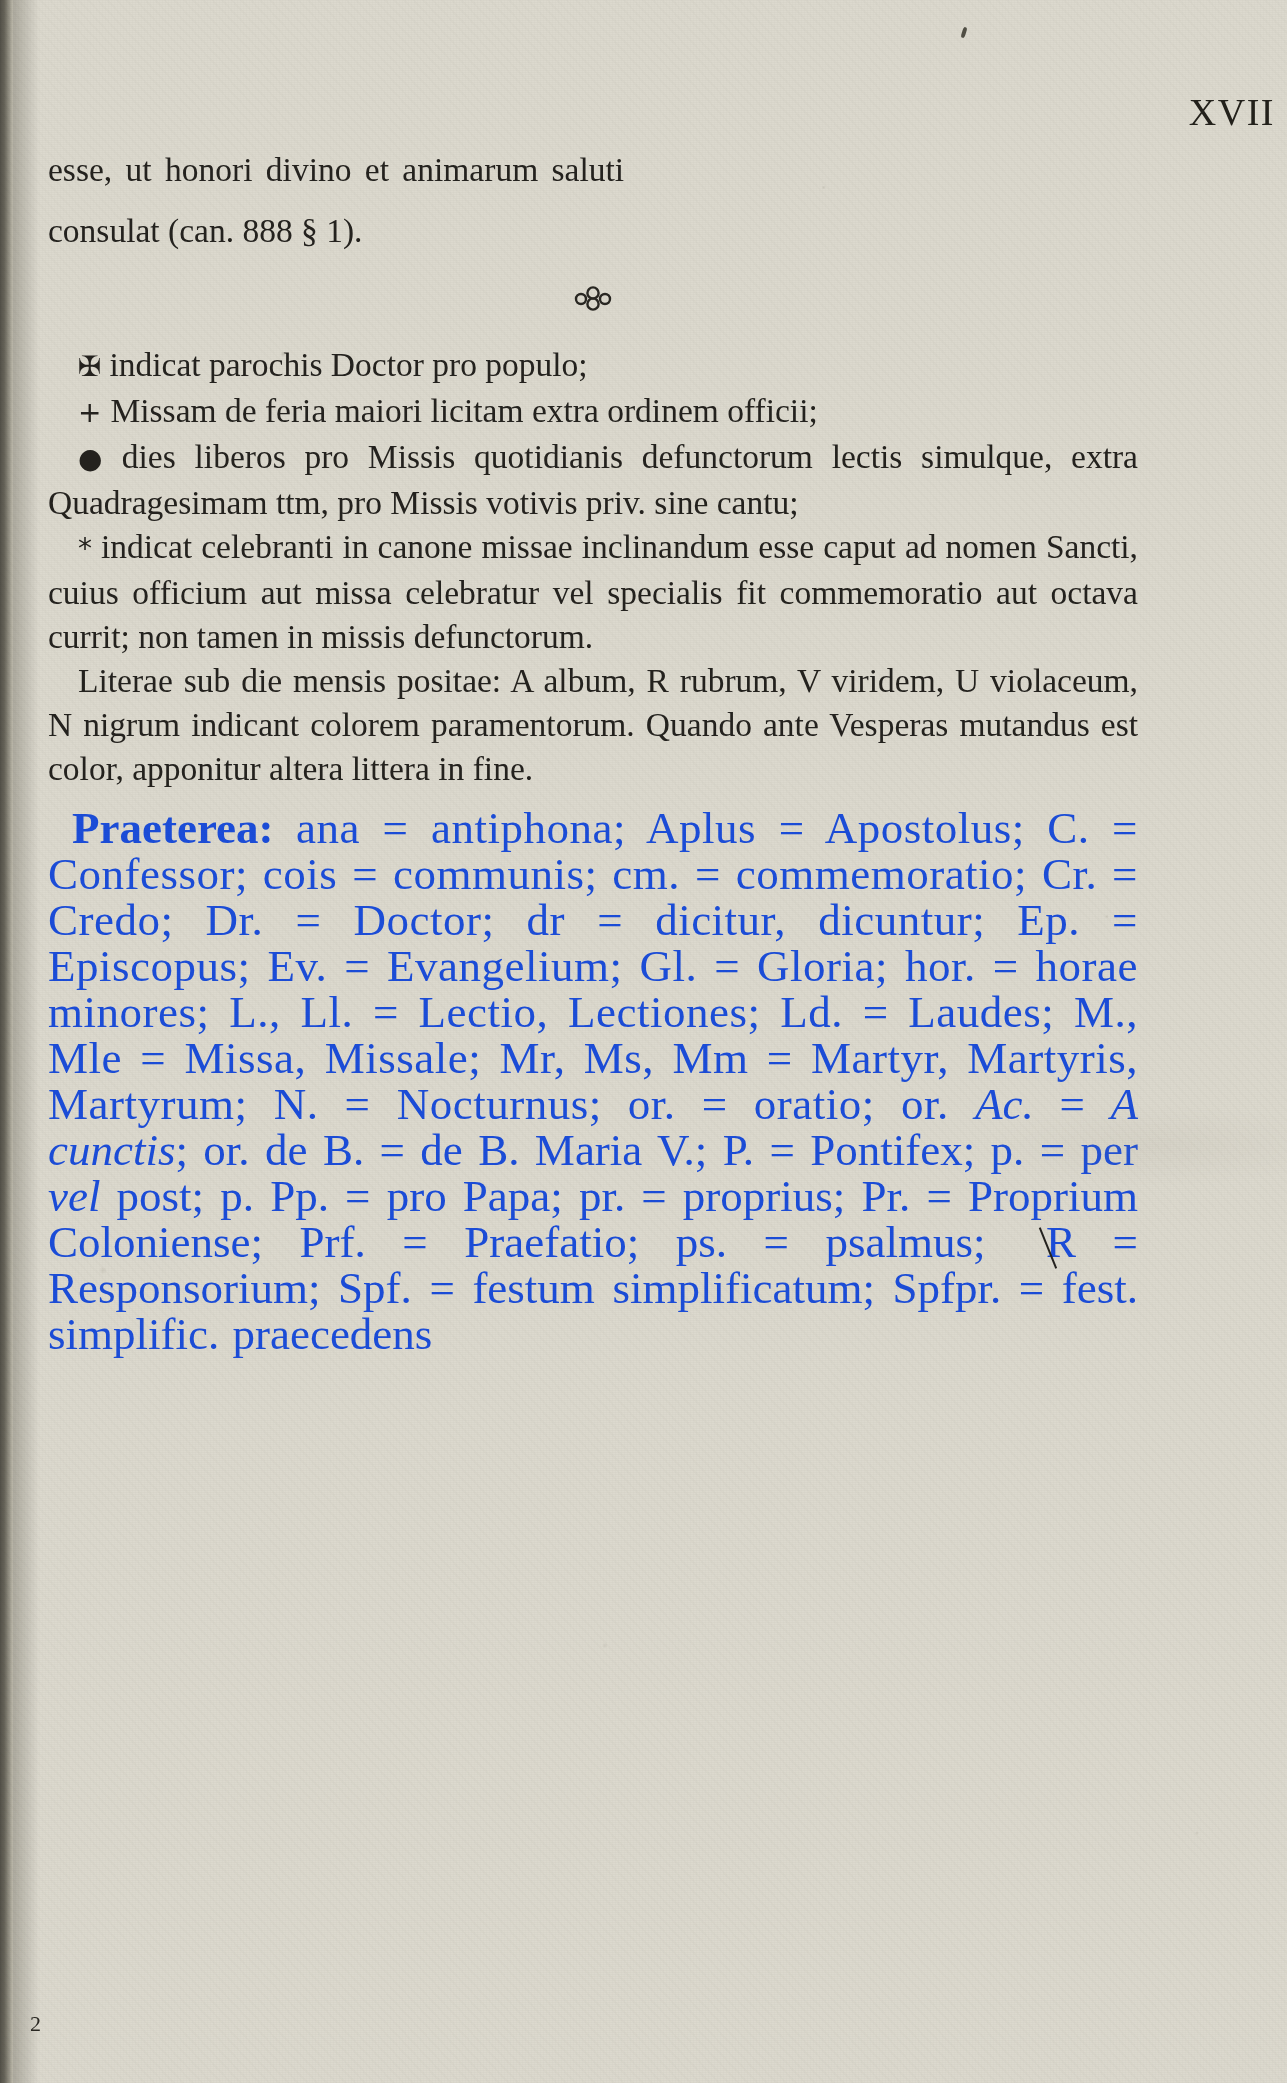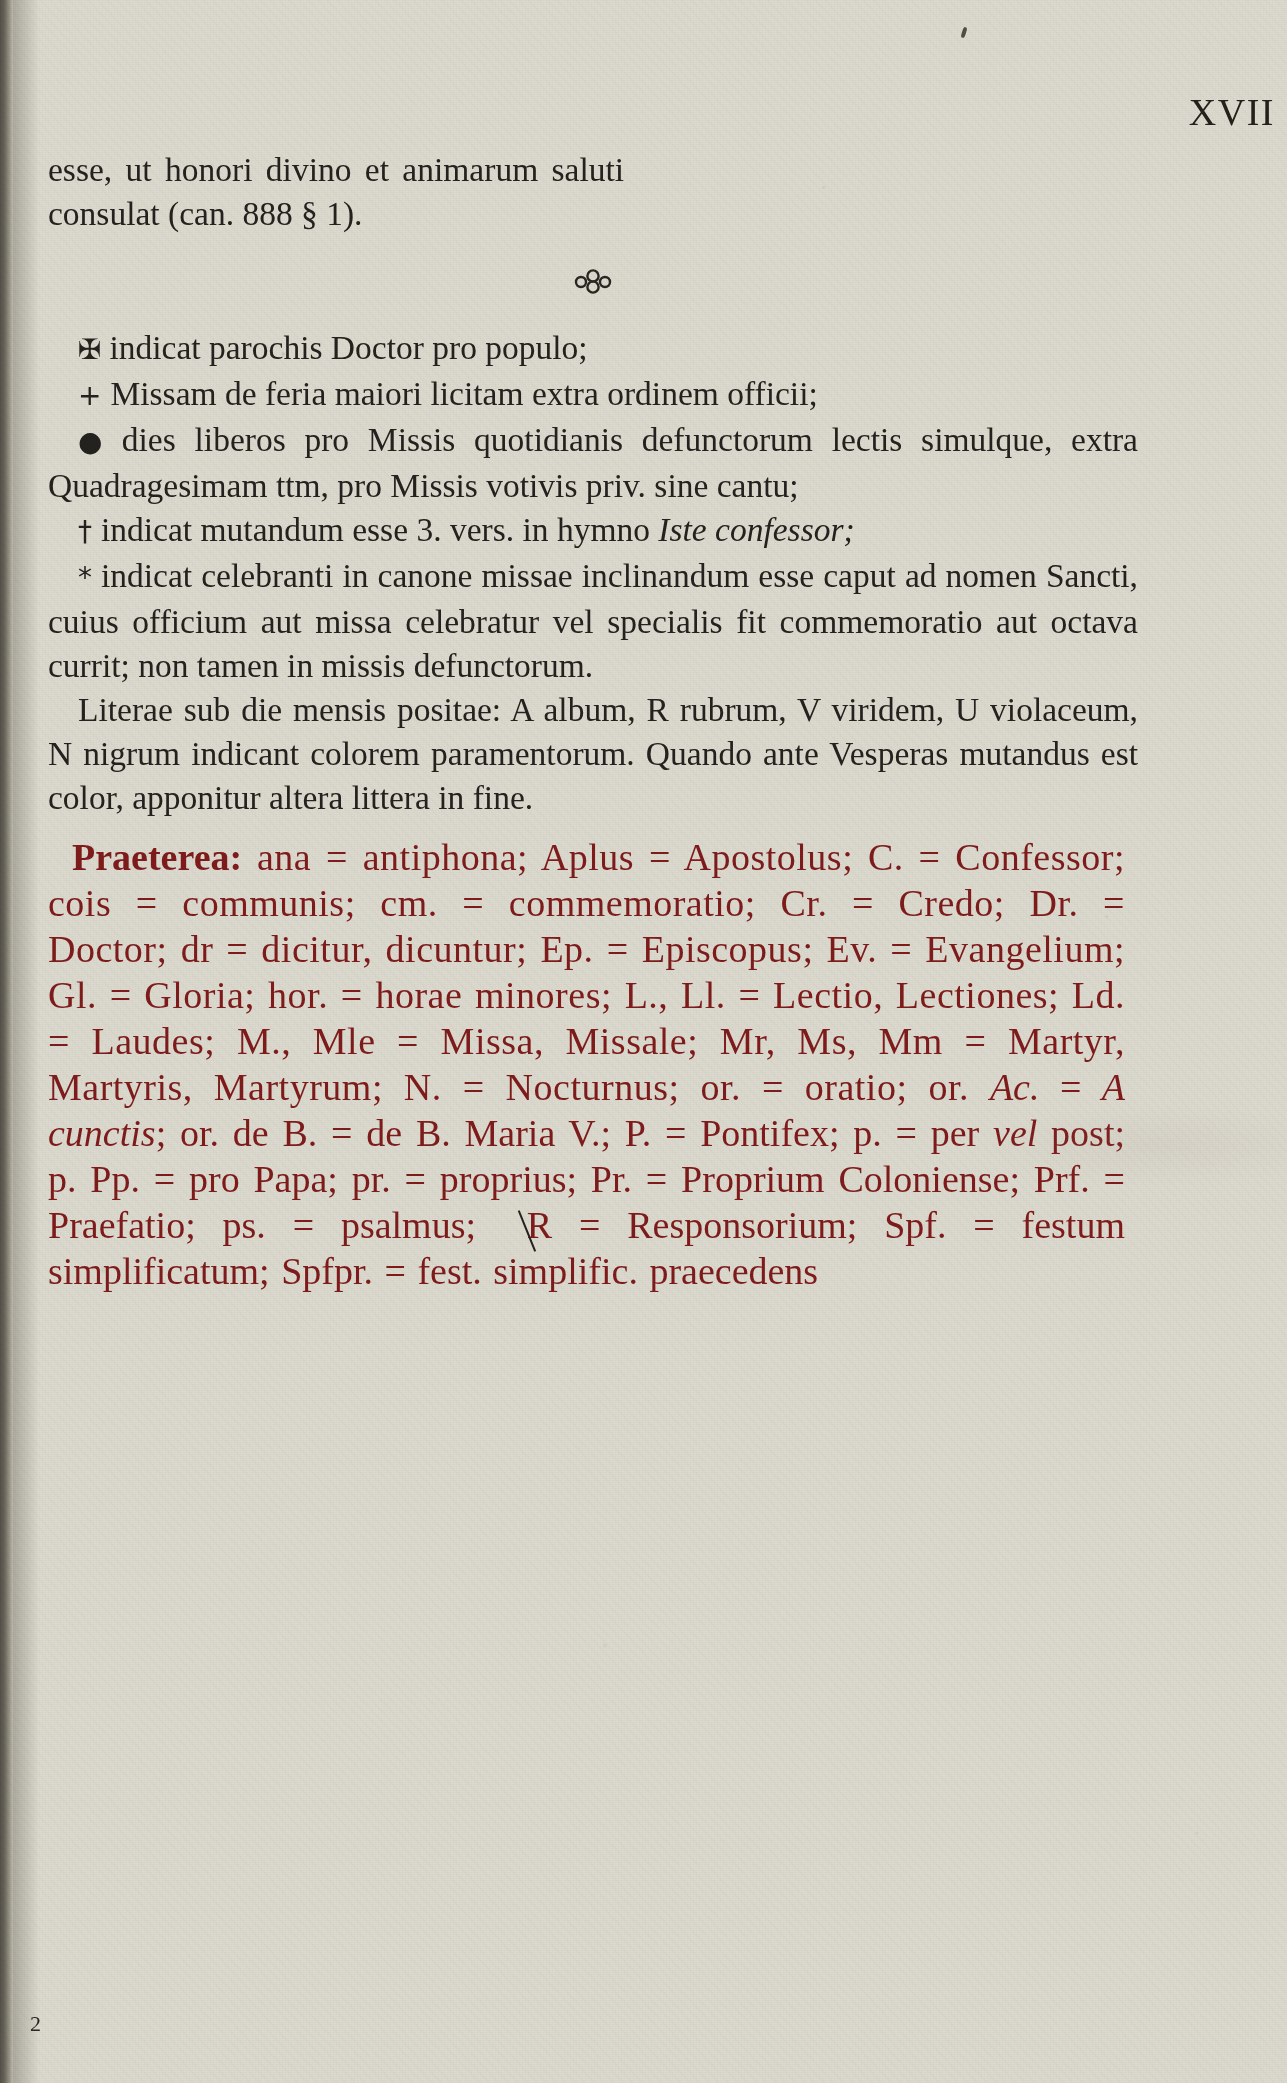--- a/index.html
+++ b/index.html
@@ -100,21 +100,21 @@
   .body-text {
     font-family: "Liberation Serif", serif;
     font-size: 33.5px;
     line-height: 44px;
     color: #262420;
     text-align: justify;
     text-justify: inter-word;
     margin: 0 0 0 0;
   }
   .p-lead { text-align: justify; word-spacing: 5px; }
-  .p-lead .last { word-spacing: 0; }
+  .p-lead .last { word-spacing: 0; margin-top: 17px; }
 
   .ornament {
     text-align: center;
     margin: 26px 0 30px 0;
     font-size: 30px;
     color: #2b2924;
     height: 34px;
   }
   .ornament svg { display: inline-block; vertical-align: middle; }
 
@@ -165,26 +165,26 @@
     position: absolute;
     left: 47%; top: -6%;
     width: 2px; height: 112%;
     background: #262420;
     transform: rotate(-7deg);
   }
 
   
   .abbrev {
     font-family: "Liberation Serif", serif;
-    font-size: 38px;
+    font-size: 45px;
     line-height: 46px;
-    color: #7f1d1d;
+    color: #1d4ed8;
     text-align: justify;
     word-spacing: 2px;
-    margin: 14px 13px 0 0;
+    margin: 14px 0 0 0;
     text-indent: 24px;
   }
   .abbrev b { font-weight: bold; }
   .abbrev .eq { letter-spacing: .5px; }
 
   .para-group p { margin: 0 0 0 0; }
 
   .sig {
     position: absolute;
     left: 30px;
@@ -238,23 +238,20 @@
         </p>
 
         <p class="body-text sign-para">
           <span class="glyph glyph-plus">+</span><span>Missam de feria maiori licitam extra ordinem officii;</span>
         </p>
 
         <p class="body-text sign-para">
           <span class="glyph glyph-dot">●</span><span>dies liberos pro Missis quotidianis defunctorum lectis simulque, extra Quadragesimam ttm, pro Missis votivis priv. sine cantu;</span>
         </p>
 
-        <p class="body-text sign-para">
-          <span class="glyph glyph-dag">†</span><span>indicat mutandum esse 3. vers. in hymno </span><i>Iste confessor;</i>
-        </p>
 
 
         <p class="body-text sign-para">
           <span class="glyph glyph-ast">*</span><span>indicat celebranti in canone missae inclinandum esse caput ad nomen Sancti, cuius officium aut missa celebratur vel specialis fit commemoratio aut octava currit; non tamen in missis defunctorum.</span>
         </p>
 
         <p class="body-text sign-para">Literae sub die mensis positae: A album, R rubrum, V viridem, U violaceum, N nigrum indicant colorem paramentorum. Quando ante Vesperas mutandus est color, apponitur altera littera in fine.</p>
 
       </div>
 

